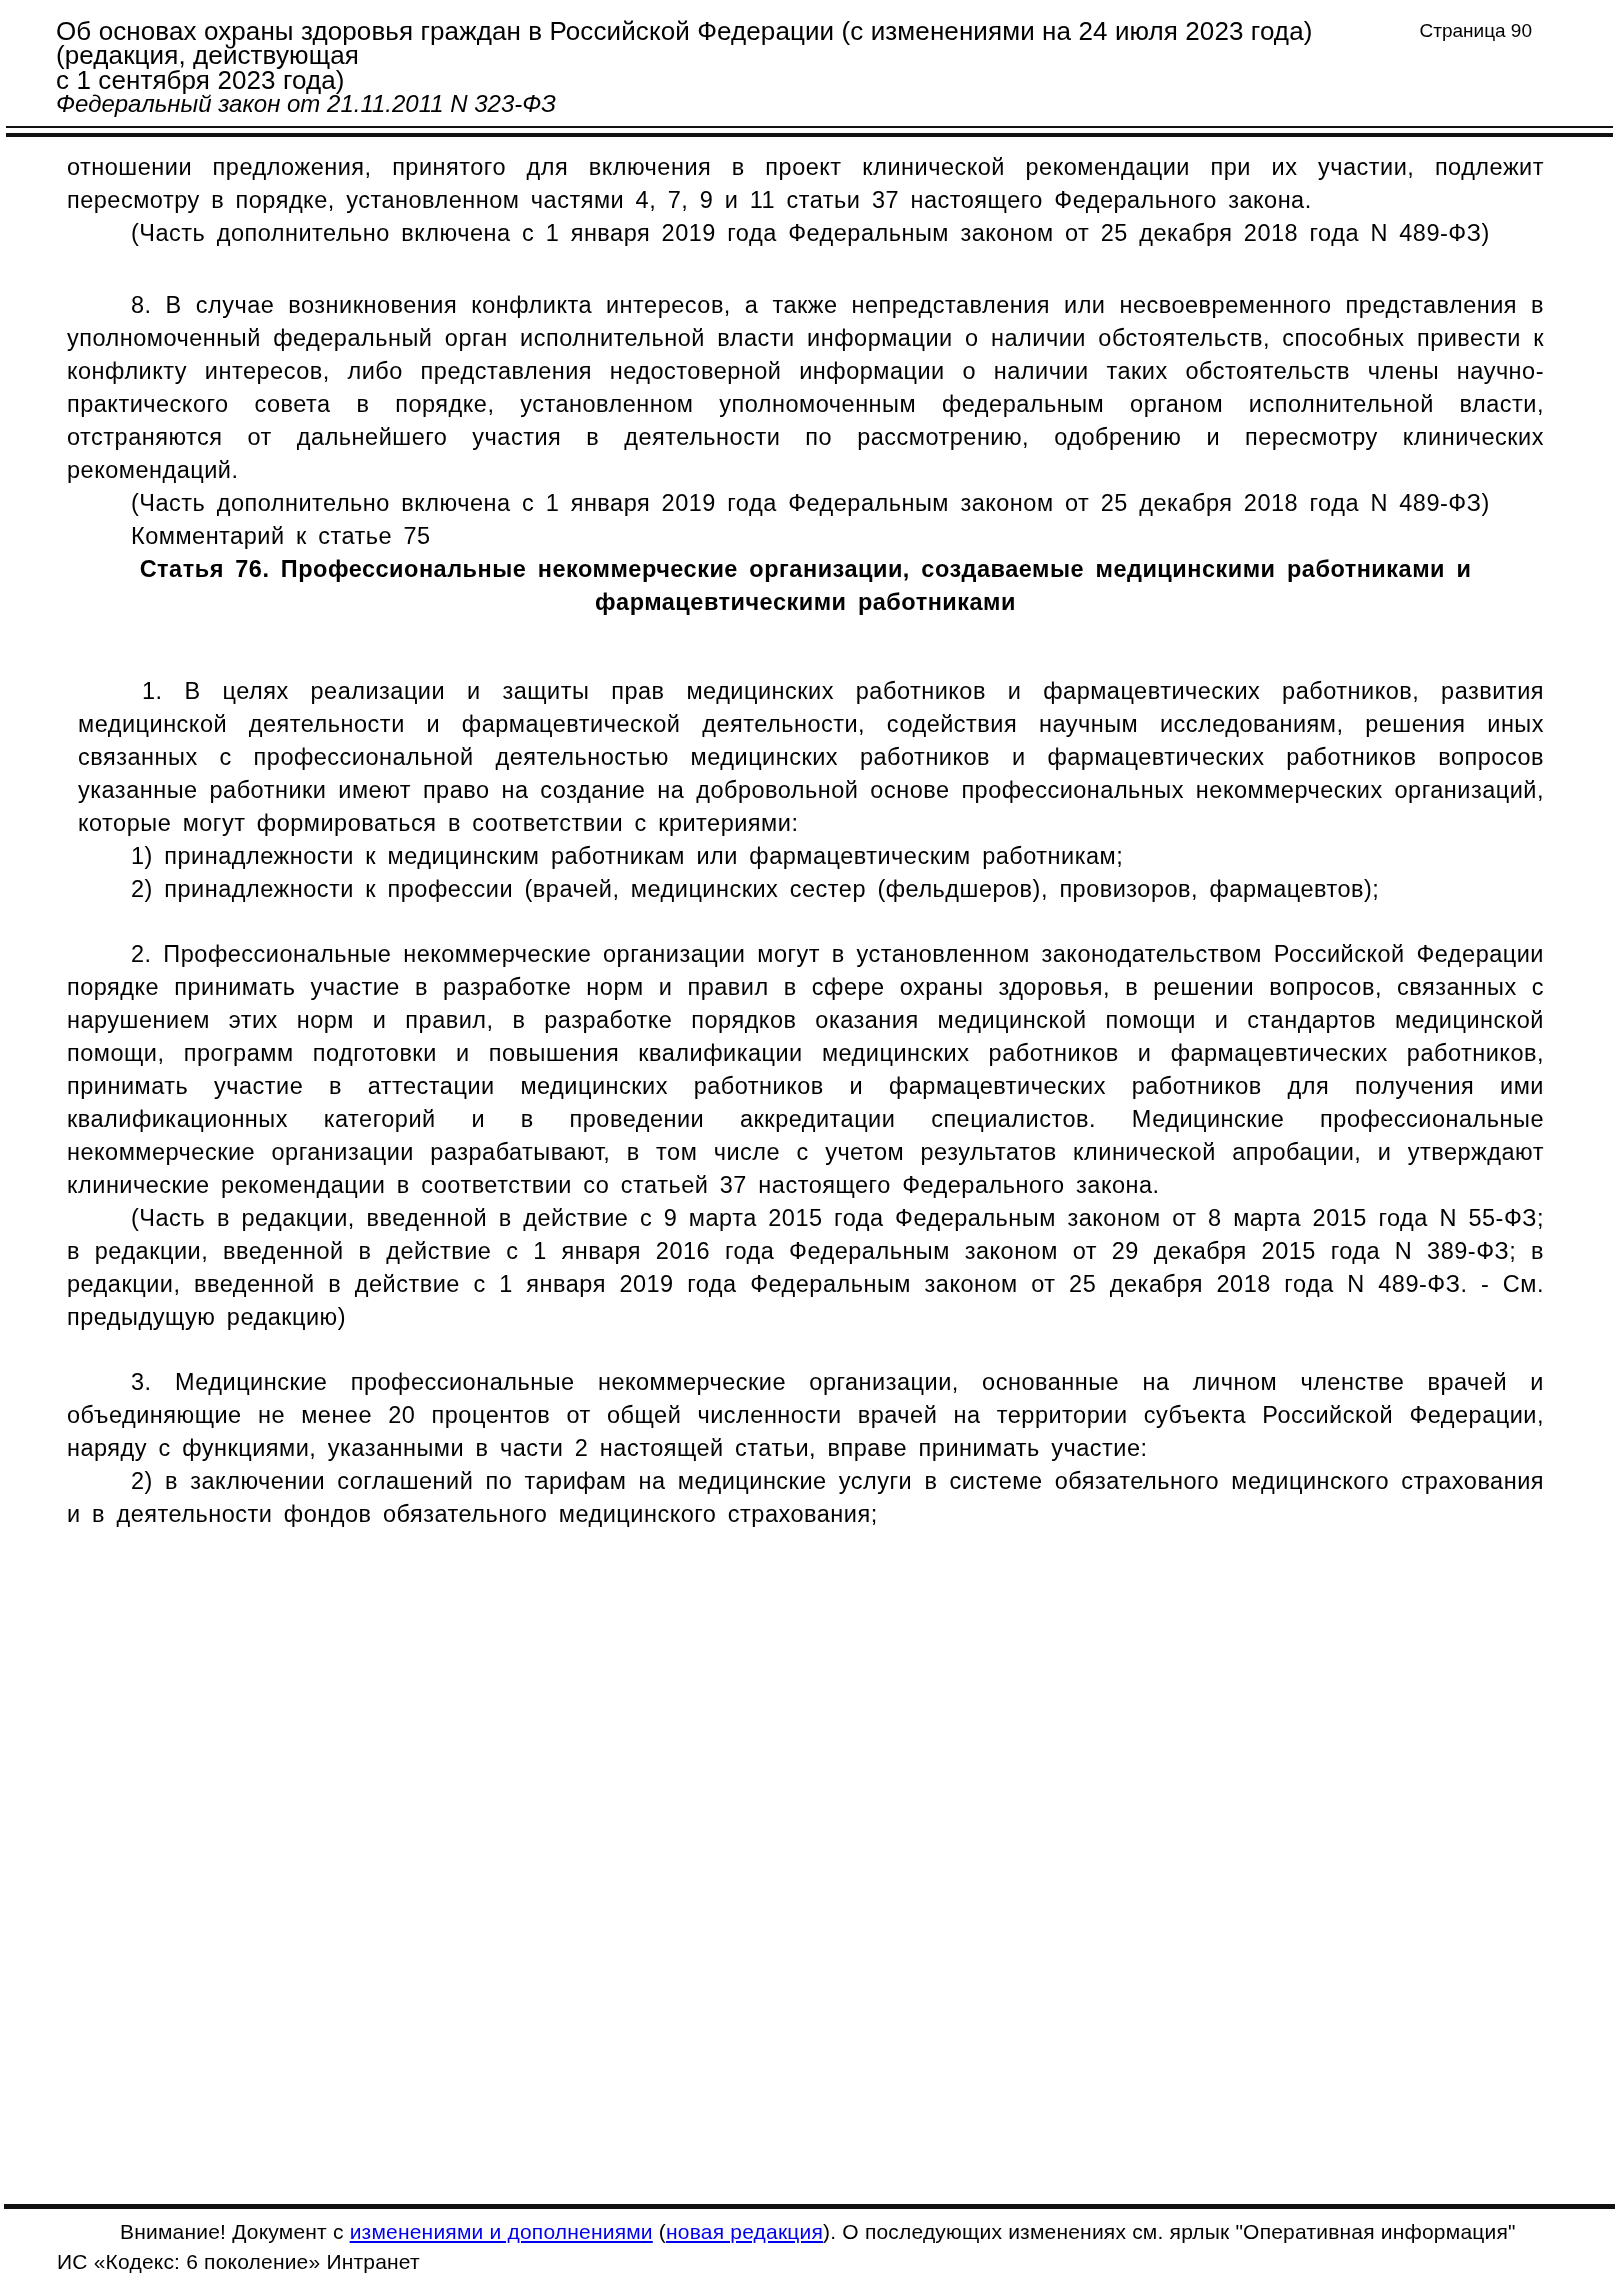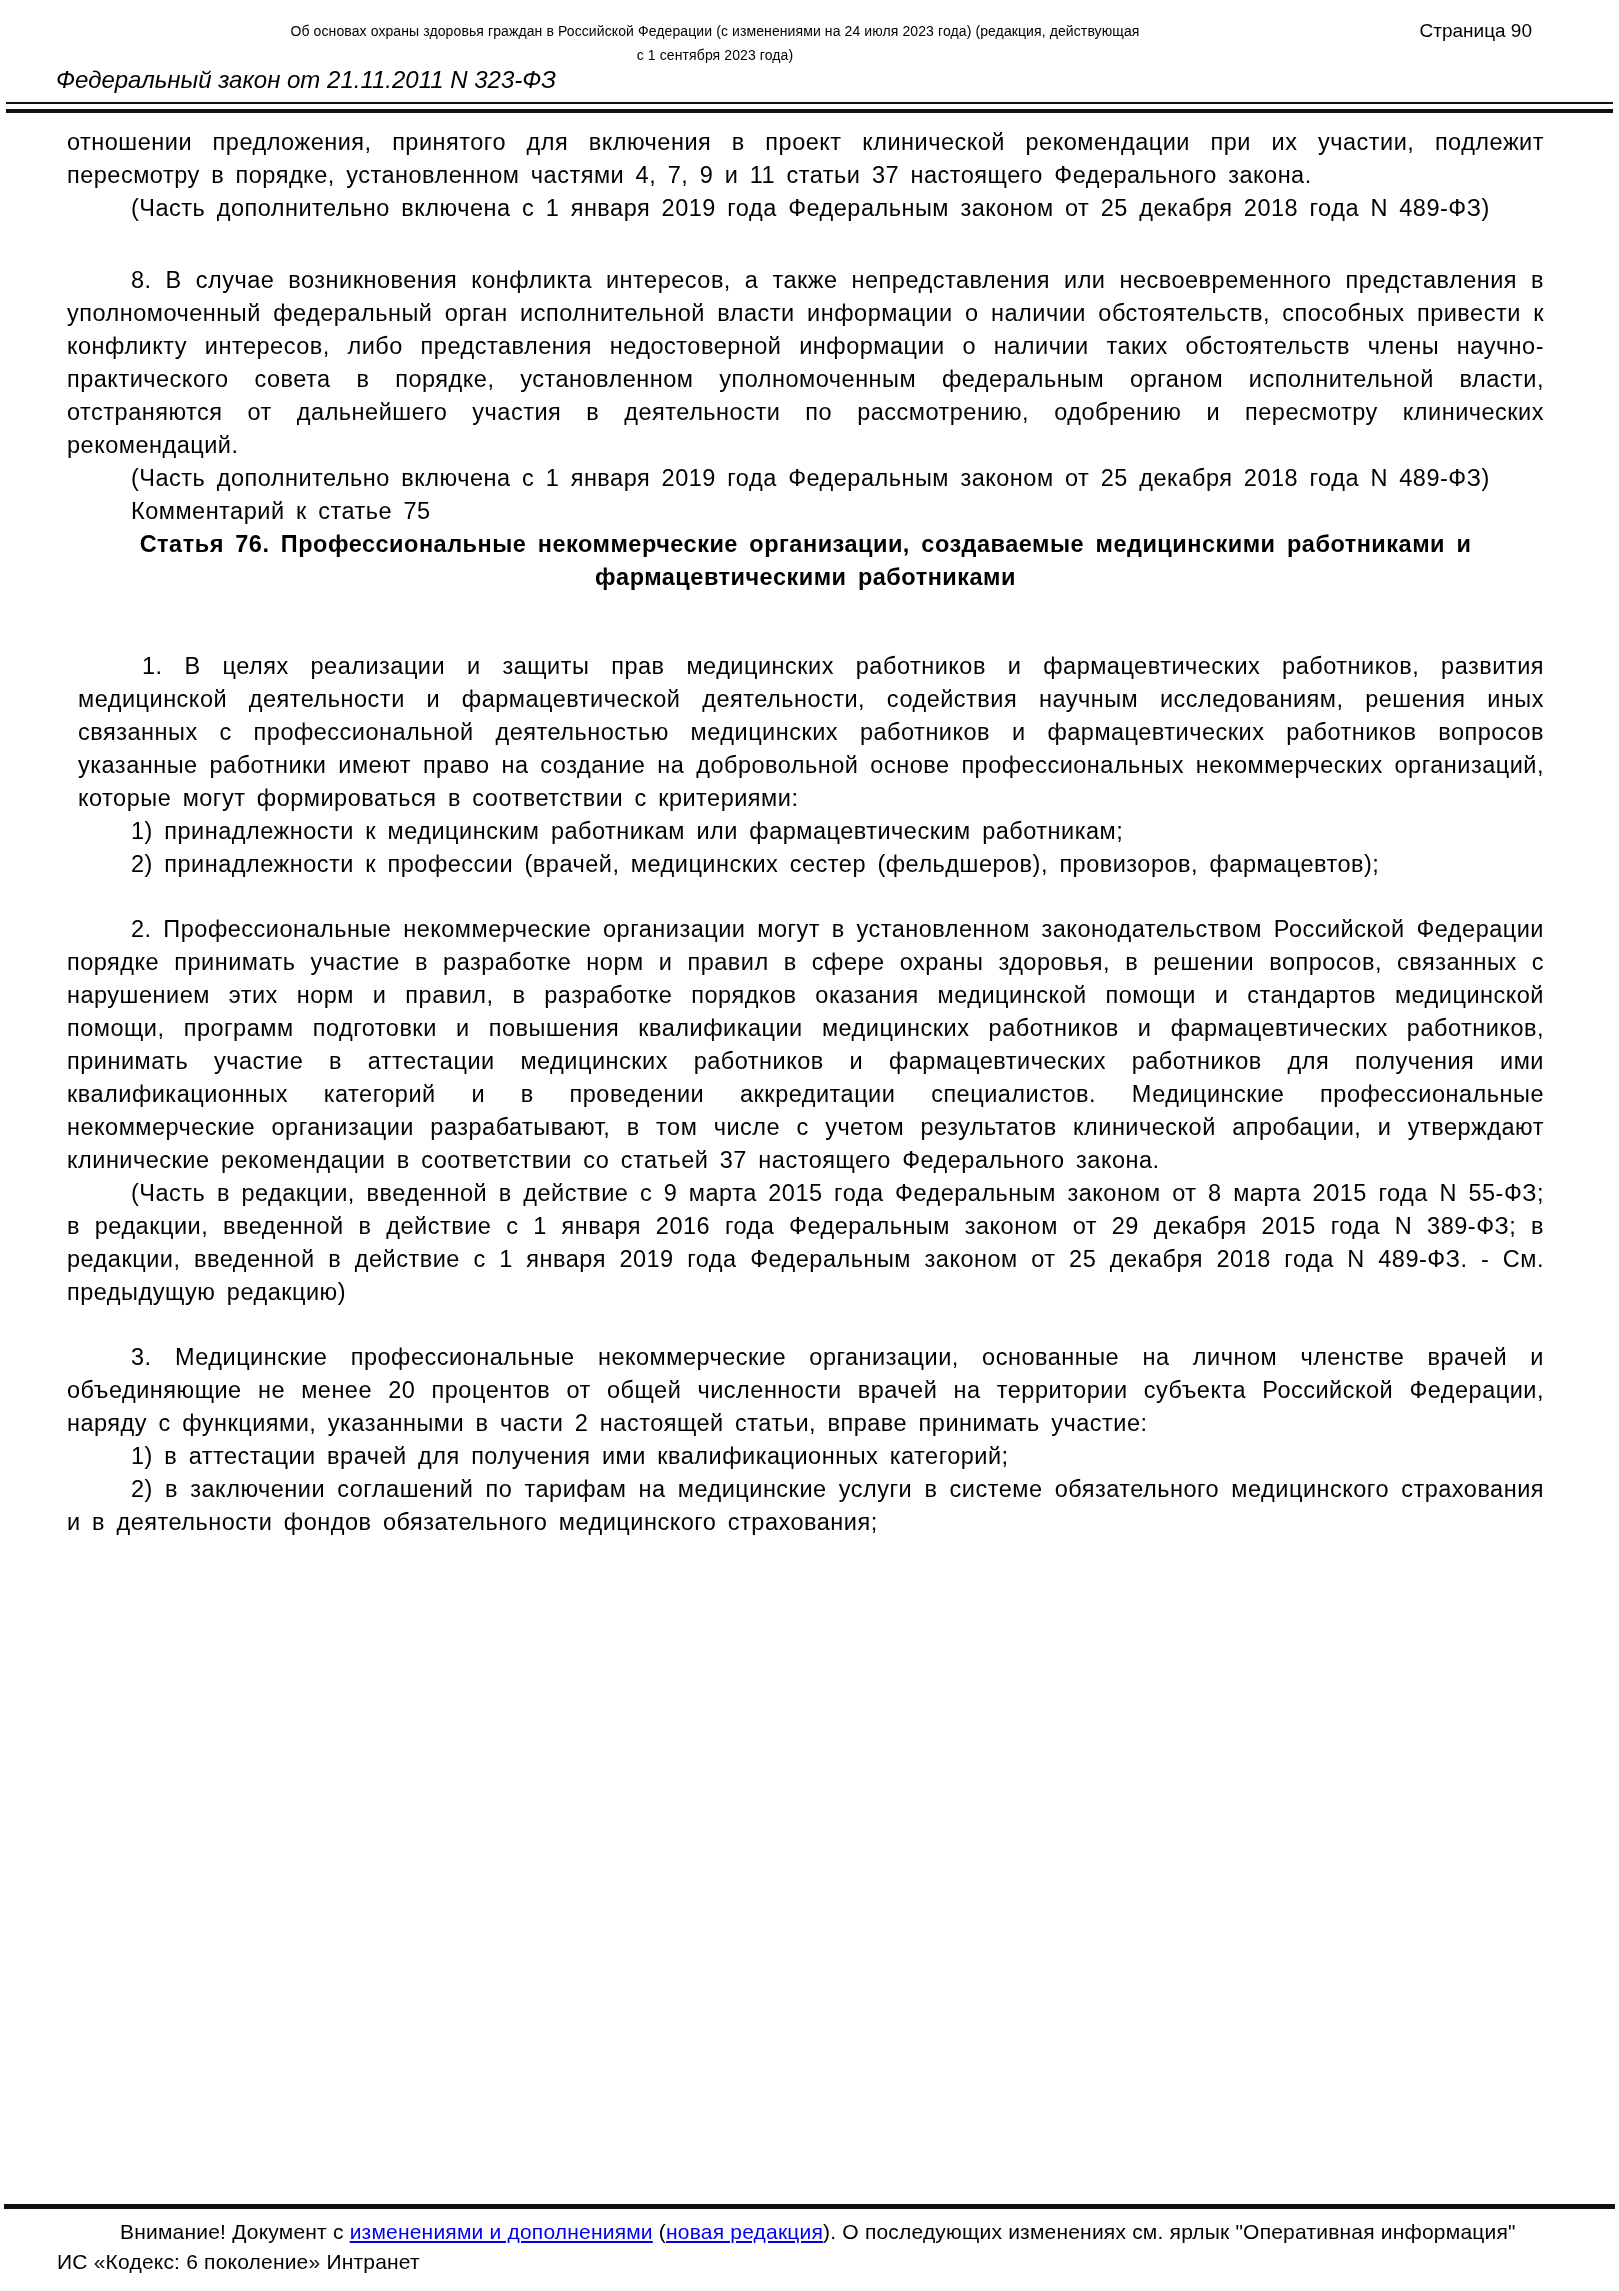--- a/index.html
+++ b/index.html
@@ -12,25 +12,24 @@
     position: relative;
     overflow: hidden;
   }
 
   
   .doc-header {
     position: relative;
     padding: 18.6px 86px 6.9px 56px;
   }
   .doc-header .title-line {
-    font-size: 14px;
+    font-size: 26px;
     line-height: 24.5px;
     letter-spacing: 0.1px;
     max-width: 1318px;
-    text-align: center;
   }
   .doc-header .page-number {
     position: absolute;
     top: 18.6px;
     right: 87px;
     font-size: 19px;
     line-height: 24.5px;
     white-space: nowrap;
   }
   .doc-header .subtitle {
@@ -135,21 +134,20 @@
   <p class="para gap-after-heading">1. В целях реализации и защиты прав медицинских работников и фармацевтических работников, развития медицинской деятельности и фармацевтической деятельности, содействия научным исследованиям, решения иных связанных с профессиональной деятельностью медицинских работников и фармацевтических работников вопросов указанные работники имеют право на создание на добровольной основе профессиональных некоммерческих организаций, которые могут формироваться в соответствии с критериями:</p>
 
   <p class="list-item gap-para">1) принадлежности к медицинским работникам или фармацевтическим работникам;</p>
   <p class="list-item gap-item">2) принадлежности к профессии (врачей, медицинских сестер (фельдшеров), провизоров, фармацевтов);</p>
 
   <p class="para gap-para">2. Профессиональные некоммерческие организации могут в установленном законодательством Российской Федерации порядке принимать участие в разработке норм и правил в сфере охраны здоровья, в решении вопросов, связанных с нарушением этих норм и правил, в разработке порядков оказания медицинской помощи и стандартов медицинской помощи, программ подготовки и повышения квалификации медицинских работников и фармацевтических работников, принимать участие в аттестации медицинских работников и фармацевтических работников для получения ими квалификационных категорий и в проведении аккредитации специалистов. Медицинские профессиональные некоммерческие организации разрабатывают, в том числе с учетом результатов клинической апробации, и утверждают клинические рекомендации в соответствии со статьей 37 настоящего Федерального закона.</p>
   <p class="note">(Часть в редакции, введенной в действие с 9 марта 2015 года Федеральным законом от 8 марта 2015 года N 55-ФЗ; в редакции, введенной в действие с 1 января 2016 года Федеральным законом от 29 декабря 2015 года N 389-ФЗ; в редакции, введенной в действие с 1 января 2019 года Федеральным законом от 25 декабря 2018 года N 489-ФЗ. - См. предыдущую редакцию)</p>
 
   <p class="para gap-para">3. Медицинские профессиональные некоммерческие организации, основанные на личном членстве врачей и объединяющие не менее 20 процентов от общей численности врачей на территории субъекта Российской Федерации, наряду с функциями, указанными в части 2 настоящей статьи, вправе принимать участие:</p>
 
-  <p class="list-item gap-item">1) в аттестации врачей для получения ими квалификационных категорий;</p>
   <p class="list-item gap-item">2) в заключении соглашений по тарифам на медицинские услуги в системе обязательного медицинского страхования и в деятельности фондов обязательного медицинского страхования;</p>
 
 </div>
 
 <div class="doc-footer">
   <div class="footer-rule"></div>
   <div class="footer-text">
     <div class="footer-line1"><span>Внимание! Документ с </span><a class="doc-link">изменениями и дополнениями</a><span> (</span><a class="doc-link">новая редакция</a><span>). О последующих изменениях см. ярлык "Оперативная информация"</span></div>
     <div class="footer-line2">ИС «Кодекс: 6 поколение» Интранет</div>
   </div>

